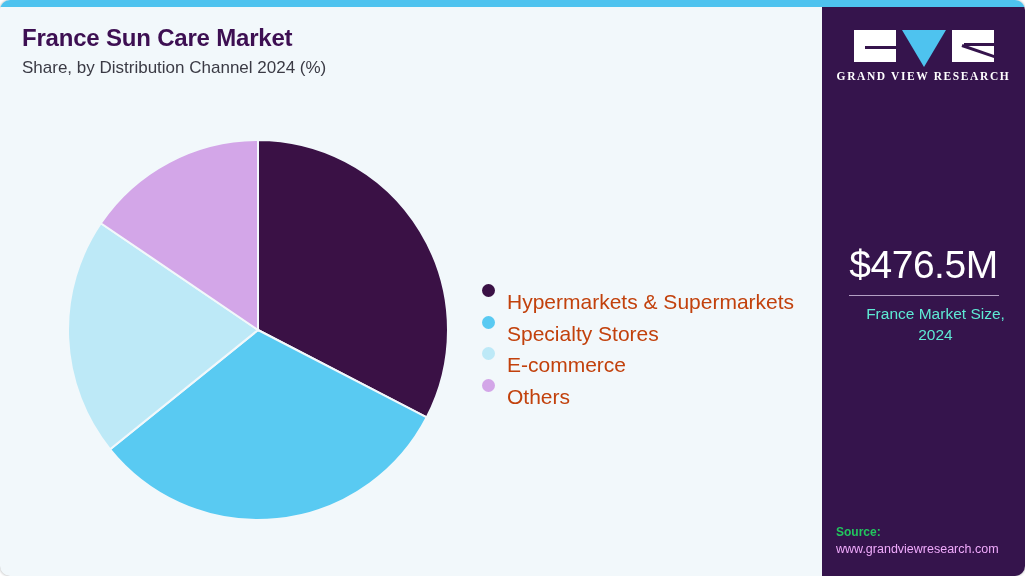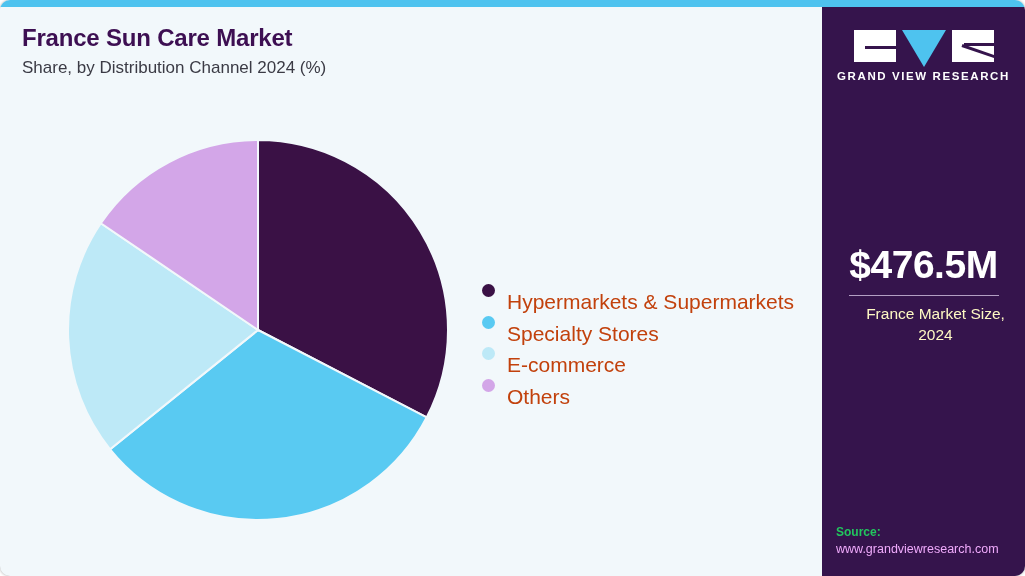--- a/index.html
+++ b/index.html
@@ -161,45 +161,46 @@
     border-left: 22px solid transparent;
     border-right: 22px solid transparent;
     border-top: 37px solid #4ec3ef;
   }
   #logo-text {
     margin-top: 7px;
     color: #ffffff;
     font-size: 11.5px;
     font-weight: bold;
     letter-spacing: 1.6px;
+    font-family: Liberation Serif, serif;
   }
 
   #stat-block {
     position: absolute;
     left: 0; right: 0;
     top: 238px;
     text-align: center;
     padding: 0 10px;
     box-sizing: border-box;
   }
   #stat-value {
     color: #ffffff;
     font-size: 39px;
-    font-weight: bold;
+    font-weight: normal;
     letter-spacing: -0.5px;
     line-height: 1.05;
   }
   #stat-divider {
     width: 150px;
     height: 1px;
     background: #b39fc4;
     margin: 9px auto 8px auto;
   }
   #stat-caption {
-    color: #fef9c3;
+    color: #5eead4;
     font-size: 15.5px;
     line-height: 1.35;
     margin-left: 24px;
   }
 
   #source-block {
     position: absolute;
     left: 14px;
     bottom: 18px;
     right: 8px;

